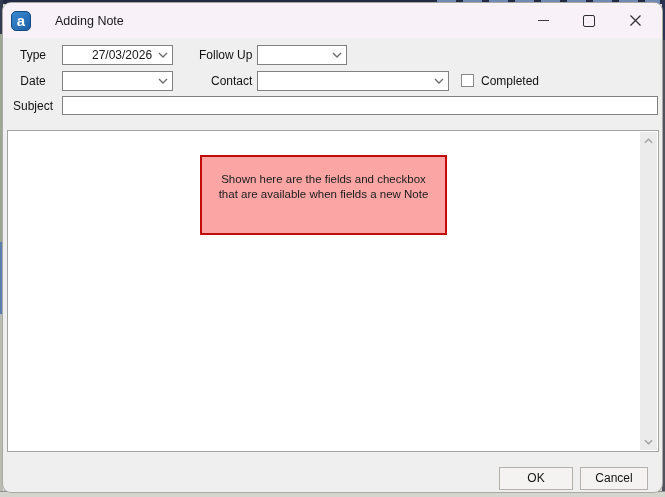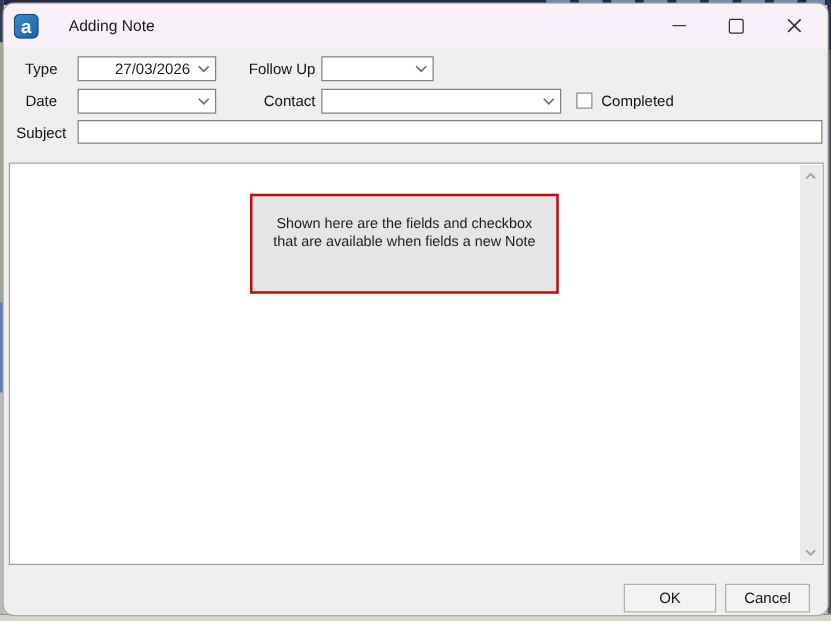--- a/index.html
+++ b/index.html
@@ -50,21 +50,21 @@
   
   .note-area{
     position:absolute;left:4px;top:127px;width:652px;height:322px;
     background:#ffffff;border:1px solid #a3a3a3;box-sizing:border-box;
   }
   .vscroll{position:absolute;top:1px;right:1px;bottom:1px;width:17px;background:#ebebeb;}
   .vscroll .arrow{position:absolute;left:0;width:17px;height:17px;display:flex;align-items:center;justify-content:center;}
   .vscroll .arrow.up{top:0;} .vscroll .arrow.down{bottom:0;}
   .annotation{
     position:absolute;left:192px;top:24px;width:247px;height:80px;box-sizing:border-box;
-    background:#e5e5e5;border:2px solid #c30b0b;text-align:center;padding-top:15px;
+    background:#fca5a5;border:2px solid #c30b0b;text-align:center;padding-top:15px;
     font-size:11.5px;line-height:15px;color:#1c1c1c;
   }
   .annotation span{display:block;}
   
   .btn{
     position:absolute;height:23px;box-sizing:border-box;background:#f4f3f1;
     border:1px solid #b4b1ac;text-align:center;line-height:21px;font-size:12px;color:#141414;cursor:default;
   }
   .btn-ok{left:496px;top:464px;width:74px;}
   .btn-cancel{left:577px;top:464px;width:68px;}

